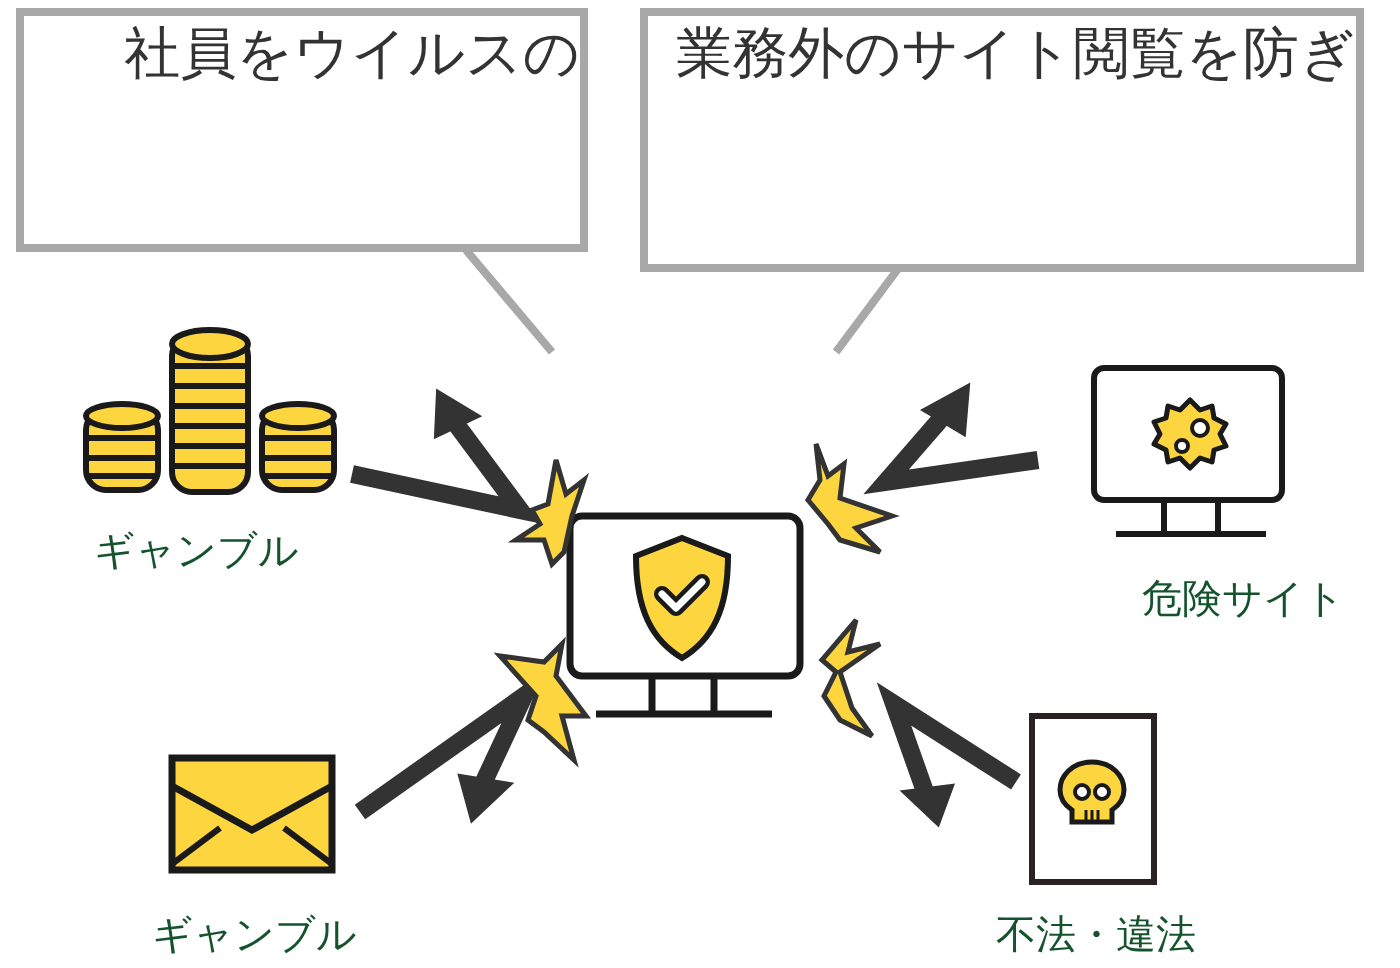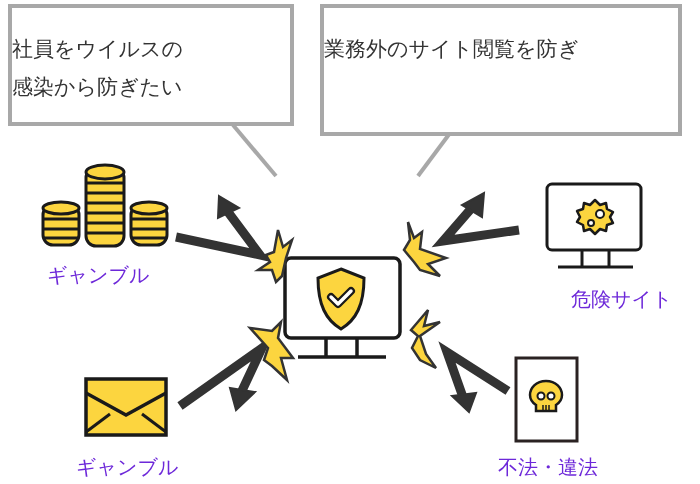--- a/index.html
+++ b/index.html
@@ -1,22 +1,22 @@
 <!DOCTYPE html>
 <html><head>
 <meta charset="utf-8">
 <style>
   html, body { margin: 0; padding: 0; background: #ffffff; }
   body { width: 700px; height: 484px; position: relative; overflow: hidden;
          font-family: "DejaVu Sans", "Liberation Sans", sans-serif; color: #333333; }
   .bubble { position: absolute; background: #fff; border: 4px solid #a8a8a8; box-sizing: border-box;
-            text-align: left; font-size: 21px; line-height: 38px; color: #333; padding-top: 22px; }
+            text-align: right; font-size: 28px; line-height: 38px; color: #333; }
   .bubble-left { left: 8px; top: 4px; width: 286px; height: 122px; }
   .bubble-right { left: 320px; top: 4px; width: 362px; height: 132px; }
-  .label { position: absolute; font-size: 20px; color: #6d28d9; white-space: nowrap; }
+  .label { position: absolute; font-size: 20px; color: #14532d; white-space: nowrap; }
   svg.layer { position: absolute; left: 0; top: 0; }
 </style>
 </head>
 <body>
 
 <svg class="layer" width="700" height="484" viewBox="0 0 700 484">
 
   <g>
     <polygon points="233,124 263,124 278,176" fill="#fff"></polygon>
     <polyline points="233,125 276,176" stroke="#a8a8a8" stroke-width="4" fill="none"></polyline>
@@ -105,21 +105,20 @@
   <g stroke="#333333" stroke-width="2.5" stroke-linejoin="miter" fill="#FCD53F">
     <polygon points="278,230 283,247 292,240 286,258 282,276 276,282 272,270 258,270 270,262 266,255 274,252"></polygon>
     <polygon points="250,328 272,331 281,322 278,338 293,358 281,358 287,380 272,366 264,360 268,348"></polygon>
     <polygon points="408,222 414,238 422,232 420,249 446,258 428,264 440,276 420,270 414,262 404,250 410,240"></polygon>
     <polygon points="428,310 424,326 440,322 420,336 426,354 436,368 420,360 412,348 418,336 411,330"></polygon>
   </g>
 </svg>
 
 <div class="bubble bubble-left">
   <div>社員をウイルスの</div>
-  <div>感染から防ぎたい</div>
 </div>
 
 <div class="bubble bubble-right">
   <div>業務外のサイト閲覧を防ぎ</div>
 </div>
 
 <div class="label" style="left:47px; top:262px;">ギャンブル</div>
 <div class="label" style="left:76px; top:454px;">ギャンブル</div>
 <div class="label" style="left:536px; top:286px;margin-left:35px;">危険サイト</div>
 <div class="label" style="left:486px; top:454px;margin-left:12px;">不法・違法</div>

